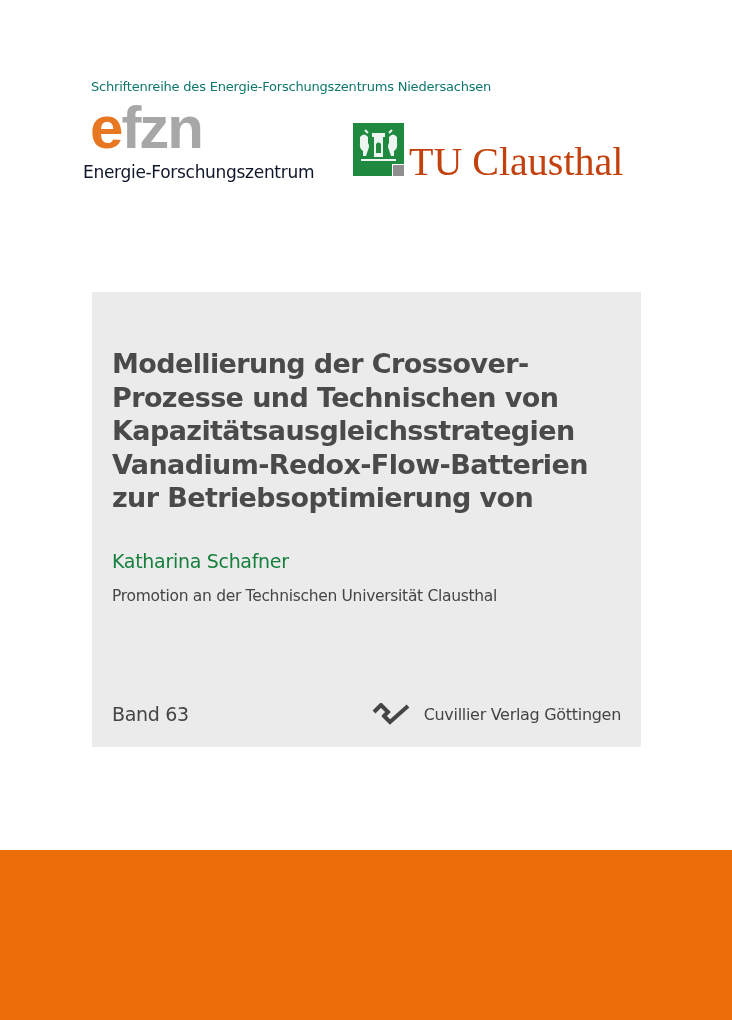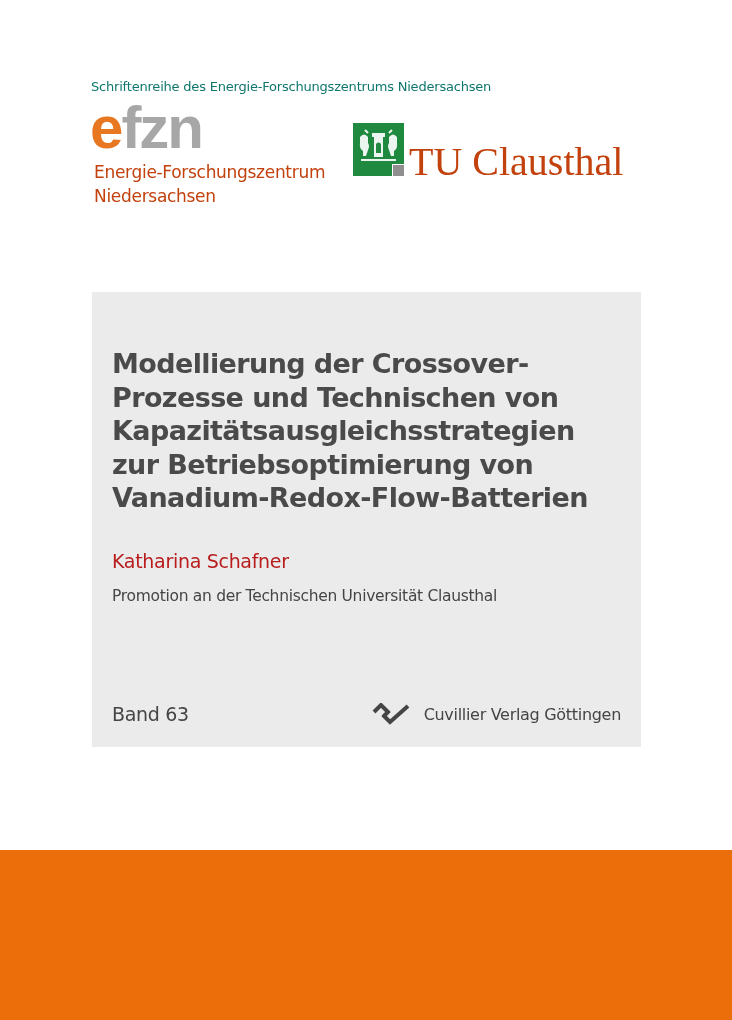--- a/index.html
+++ b/index.html
@@ -16,22 +16,22 @@
       margin-top: 15px;
     }
     .efzn-logo {
       position: absolute; left: 90px; top: 98px;
       font-family: "Liberation Sans", sans-serif; font-weight: bold;
       font-size: 60px; line-height: 60px; letter-spacing: -2px;
     }
     .efzn-logo .e { color: #e87722; }
     .efzn-logo .fzn { color: #a7a7a7; }
     .efzn-name {
-      position: absolute; left: 94px; top: 160px;
-      font-size: 17px; line-height: 24px; color: #c2410c; letter-spacing: -0.3px;
+      position: absolute; left: 83px; top: 160px;
+      font-size: 17px; line-height: 24px; color: #0f172a; letter-spacing: -0.3px;
     }
     .tu-emblem {
       position: absolute; left: 353px; top: 123px; width: 51px; height: 53px;
     }
     .tu-name {
       position: absolute; left: 409px; top: 140px;
       font-family: "Liberation Serif", "DejaVu Serif", serif;
       font-size: 40px; line-height: 44px; color: #c2410c; white-space: nowrap;
     }
     .title-box {
@@ -39,21 +39,21 @@
       background: #ebebeb;
     }
     .title {
       position: absolute; left: 20px; top: 55px; margin: 0;
       font-family: "DejaVu Sans", sans-serif; font-weight: bold;
       font-size: 27px; line-height: 33.5px; color: #4a4a4a; letter-spacing: -0.6px;
     }
     .title span { display: block; white-space: nowrap; }
     .author {
       position: absolute; left: 20px; top: 258px;
-      font-size: 19px; color: #b91c1c; letter-spacing: -0.3px;
+      font-size: 19px; color: #15803d; letter-spacing: -0.3px;
     }
     .affiliation {
       position: absolute; left: 20px; top: 295px;
       font-size: 15.5px; color: #454545; letter-spacing: -0.3px; white-space: nowrap;
     }
     .band-box {
       position: absolute; left: 92px; top: 686px; width: 549px; height: 61px;
       background: #ebebeb;
     }
     .band {
@@ -74,21 +74,20 @@
 </head>
 <body>
 
 <div class="series">Schriftenreihe des Energie-Forschungszentrums Niedersachsen</div>
 
 <div class="efzn-logo">
   <span class="e">e</span><span class="fzn">fzn</span>
 </div>
 <div class="efzn-name">
   <div>Energie-Forschungszentrum</div>
-  <div>Niedersachsen</div>
 </div>
 
 <svg class="tu-emblem" viewBox="0 0 51 53">
   <rect x="0" y="0" width="51" height="53" fill="#1f8a3f"></rect>
   <rect x="39" y="41" width="12" height="12" fill="#ffffff"></rect>
   <rect x="40" y="42" width="11" height="11" fill="#8f8f8f"></rect>
   <g fill="#ffffff" opacity="0.92">
     <path d="M19 10 h13 v4 h-2 v20 h-9 v-20 h-2 z"></path>
     <path d="M23 22 a2.5 2.5 0 0 1 5 0 v8 h-5 z" fill="#1f8a3f"></path>
     <path d="M7 14 q4 -5 8 0 v6 q2 3 0 7 l-2 6 h-3 l0 -5 q-4 -3 -3 -8 z"></path>
@@ -97,22 +96,22 @@
     <rect x="8" y="36" width="35" height="2"></rect>
   </g>
 </svg>
 <div class="tu-name">TU Clausthal</div>
 
 <div class="title-box">
   <h1 class="title">
     <span>Modellierung der Crossover-</span>
     <span>Prozesse und Technischen von</span>
     <span>Kapazitätsausgleichsstrategien</span>
+    <span>Vanadium-Redox-Flow-Batterien</span>
     <span>zur Betriebsoptimierung von</span>
-    <span>Vanadium-Redox-Flow-Batterien</span>
   </h1>
   <div class="author">Katharina Schafner</div>
   <div class="affiliation">Promotion an der Technischen Universität Clausthal</div>
 </div>
 
 <div class="band-box">
   <div class="band">Band 63</div>
   <div class="publisher">
     <svg class="publisher-logo" viewBox="0 0 38 22">
       <path d="M2 9 L9 2 L16 9 L11 14" fill="none" stroke="#454545" stroke-width="4" stroke-linejoin="miter"></path>

